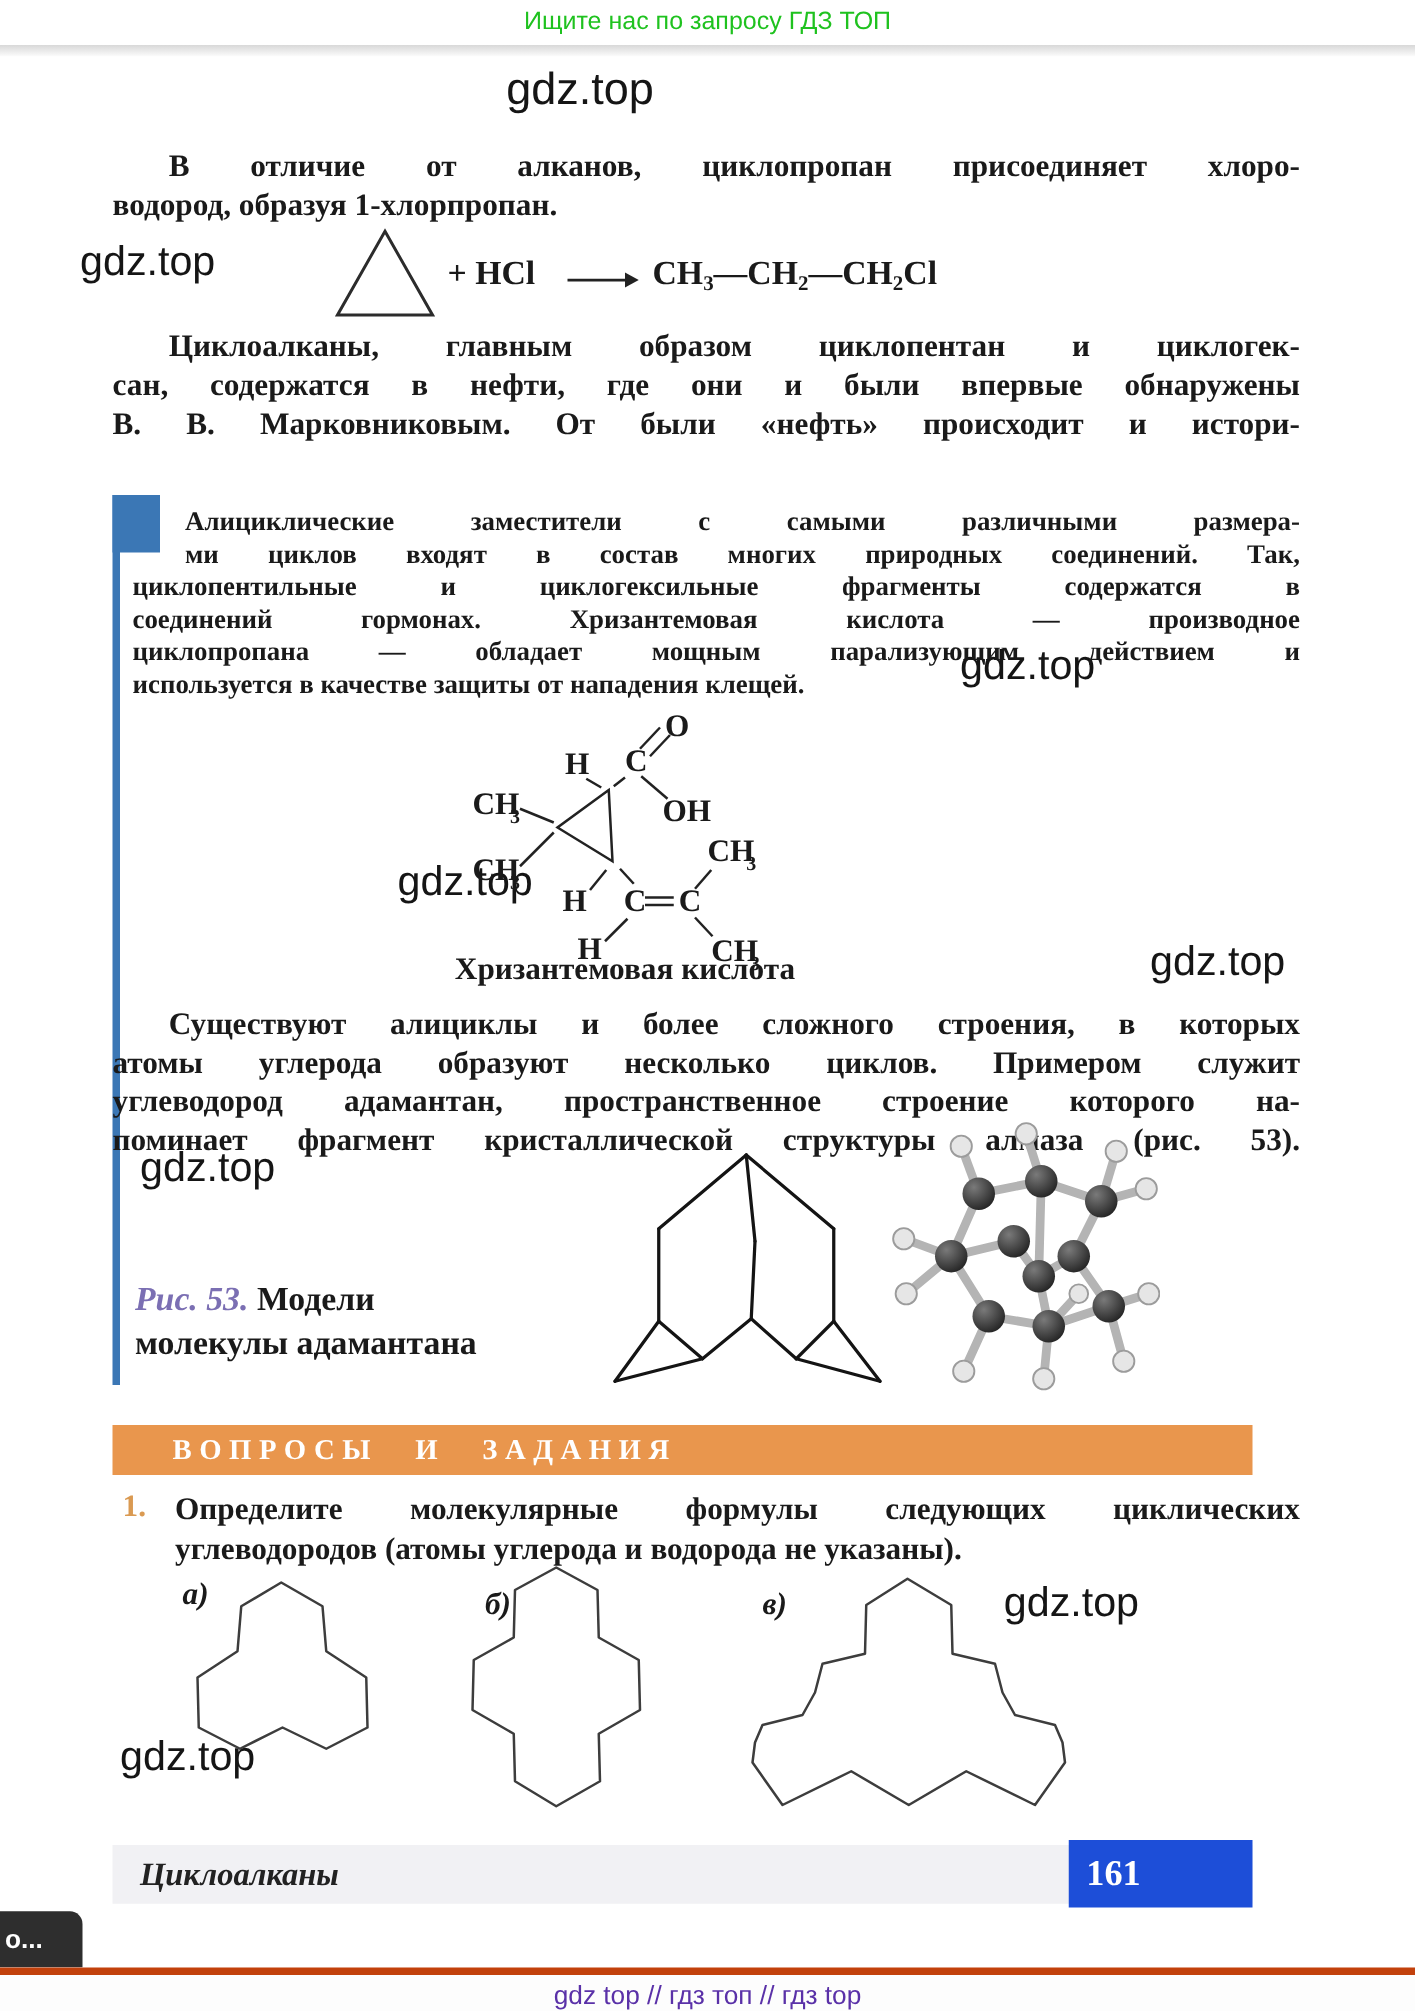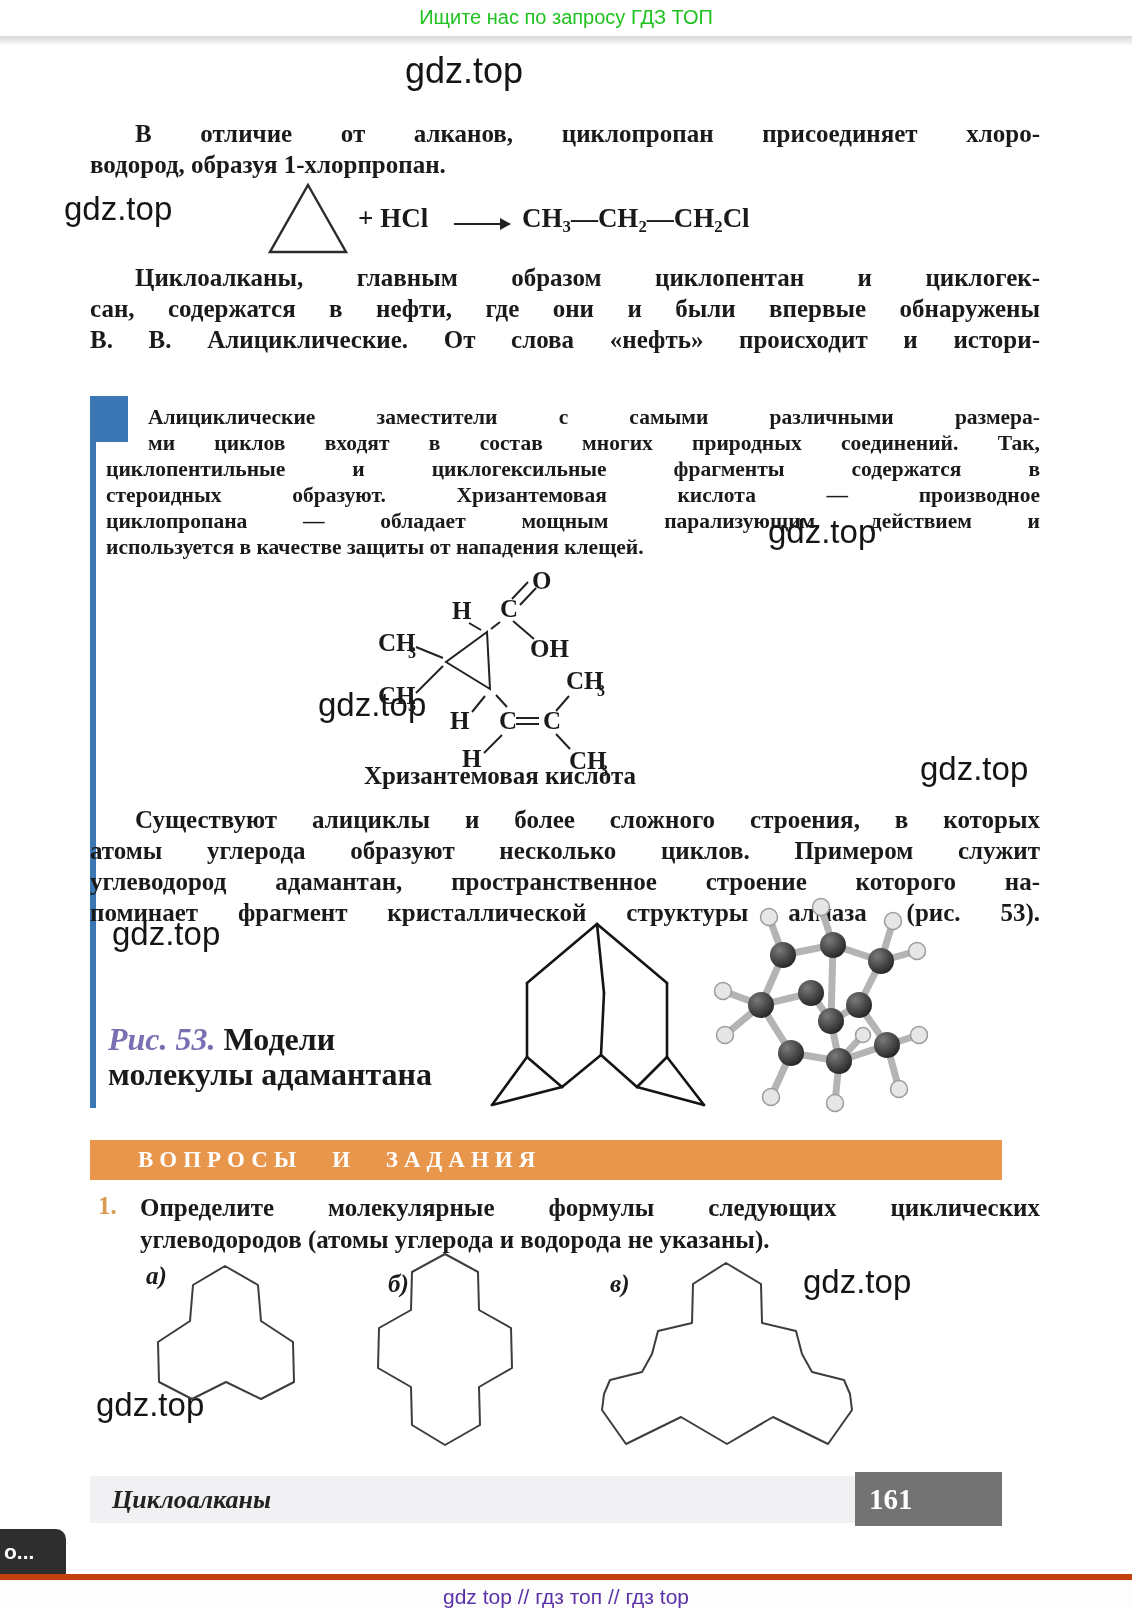--- a/index.html
+++ b/index.html
@@ -24,27 +24,27 @@
   .eqtxt{font-size:27px;font-weight:700;white-space:nowrap;}
   .sub{font-size:0.62em;vertical-align:-0.28em;}
   
   .bluesq{background:#3b77b5;}
   
   .banner{left:90px;top:1140px;width:912px;height:40px;background:#e9964d;color:#fff;
           font-size:23px;font-weight:700;line-height:40px;letter-spacing:6px;word-spacing:18px;padding-left:48px;box-sizing:border-box;}
   .qnum{color:#da9a52;font-size:25px;font-weight:700;}
   .shape-label{font-size:25px;font-weight:700;font-style:italic;}
   
-  .figcap{font-size:32px;font-weight:700;line-height:35px;}
+  .figcap{font-size:27px;font-weight:700;line-height:35px;}
   .figref{color:#7b6fb3;font-style:italic;}
   .struct-cap{font-size:25px;font-weight:700;text-align:center;}
   
   .footer-strip{left:90px;top:1476px;width:912px;height:47px;background:#f1f1f4;}
   .chapter{left:112px;top:1485px;font-size:26px;font-weight:700;font-style:italic;color:#222;}
-  .pagenum{left:855px;top:1472px;width:147px;height:54px;background:#737373;color:#fff;
+  .pagenum{left:855px;top:1472px;width:147px;height:54px;background:#1d4ed8;color:#fff;
            font-size:29px;font-weight:700;line-height:54px;padding-left:14px;box-sizing:border-box;}
   
   .tab{left:0;top:1529px;width:66px;height:45px;background:#2e2e2e;border-radius:0 10px 0 0;
        color:#fff;font-family:"Liberation Sans","DejaVu Sans",sans-serif;font-size:21px;font-weight:700;
        display:flex;align-items:center;padding-left:4px;box-sizing:border-box;}
   .bottombar{left:0;top:1574px;width:1132px;height:35px;background:#fdfdfd;border-top:6px solid #c2410c;
              text-align:center;font-family:"Liberation Sans","DejaVu Sans",sans-serif;
              font-size:21px;color:#5a31a8;line-height:33px;}
   svg text{font-family:"Liberation Serif","DejaVu Serif",serif;font-weight:700;fill:#1a1a1a;}
 </style>
@@ -79,32 +79,32 @@
   <div class="abs eqtxt" style="left:358px;top:203px;">+ HCl</div>
   <svg class="abs" style="left:452px;top:216px;" width="60" height="16" viewBox="0 0 60 16">
     <line x1="2" y1="8" x2="50" y2="8" stroke="#222" stroke-width="2.2"></line>
     <polygon points="48,2 59,8 48,14" fill="#222"></polygon>
   </svg>
   <div class="abs eqtxt" style="left:522px;top:203px;"><span>CH</span><span class="sub">3</span><span>—CH</span><span class="sub">2</span><span>—CH</span><span class="sub">2</span><span>Cl</span></div>
 
   <div class="abs para" style="left:90px;top:262px;">
     <div class="jl ind">Циклоалканы, главным образом циклопентан и циклогек-</div>
     <div class="jl">сан, содержатся в нефти, где они и были впервые обнаружены</div>
-    <div class="jl">В. В. Алициклические. От слова «нефть» происходит и истори-</div>
+    <div class="jl">В. В. Марковниковым. От были «нефть» происходит и истори-</div>
   </div>
 
   <div class="abs bluesq" style="left:90px;top:396px;width:38px;height:46px;"></div>
   <div class="abs bluesq" style="left:90px;top:396px;width:6px;height:712px;"></div>
 
   <div class="abs note" style="left:106px;top:404px;">
     <div class="note-float"></div>
     <div class="jl">Алициклические заместители с самыми различными размера-</div>
     <div class="jl">ми циклов входят в состав многих природных соединений. Так,</div>
     <div class="jl">циклопентильные и циклогексильные фрагменты содержатся в</div>
-    <div class="jl">стероидных образуют. Хризантемовая кислота — производное</div>
+    <div class="jl">соединений гормонах. Хризантемовая кислота — производное</div>
     <div class="jl">циклопропана — обладает мощным парализующим действием и</div>
     <div class="ll">используется в качестве защиты от нападения клещей.</div>
   </div>
 
   <svg class="abs" style="left:350px;top:555px;" width="530" height="225" viewBox="0 0 530 225">
 
     <line x1="162" y1="44" x2="178" y2="27" stroke="#222" stroke-width="2"></line>
     <line x1="170" y1="50" x2="186" y2="33" stroke="#222" stroke-width="2"></line>
     <line x1="163" y1="66" x2="184" y2="84" stroke="#222" stroke-width="2"></line>
     <line x1="150" y1="67" x2="141" y2="74" stroke="#222" stroke-width="2"></line>

